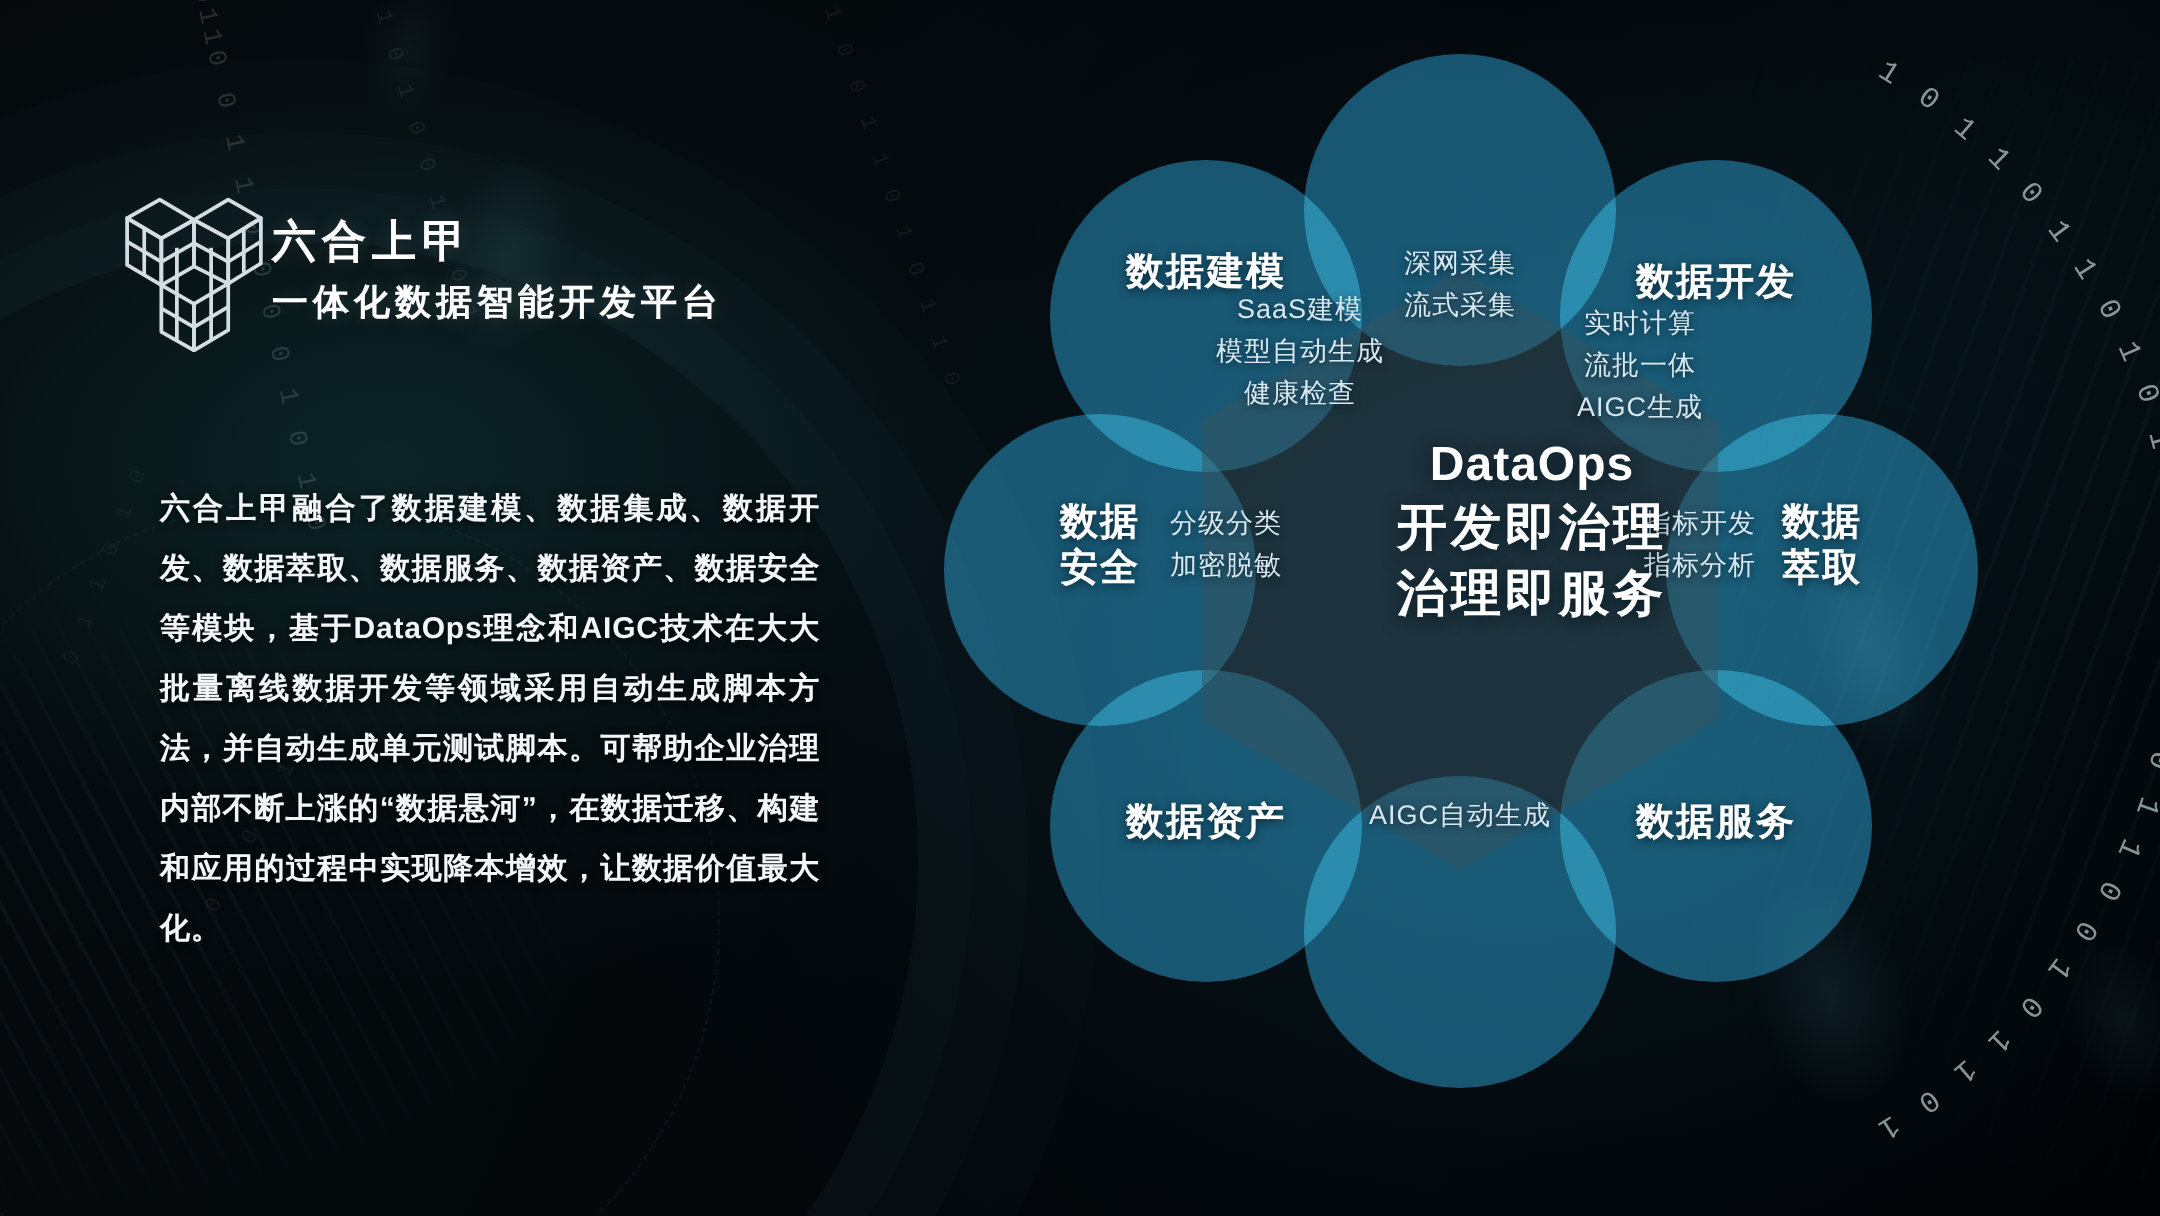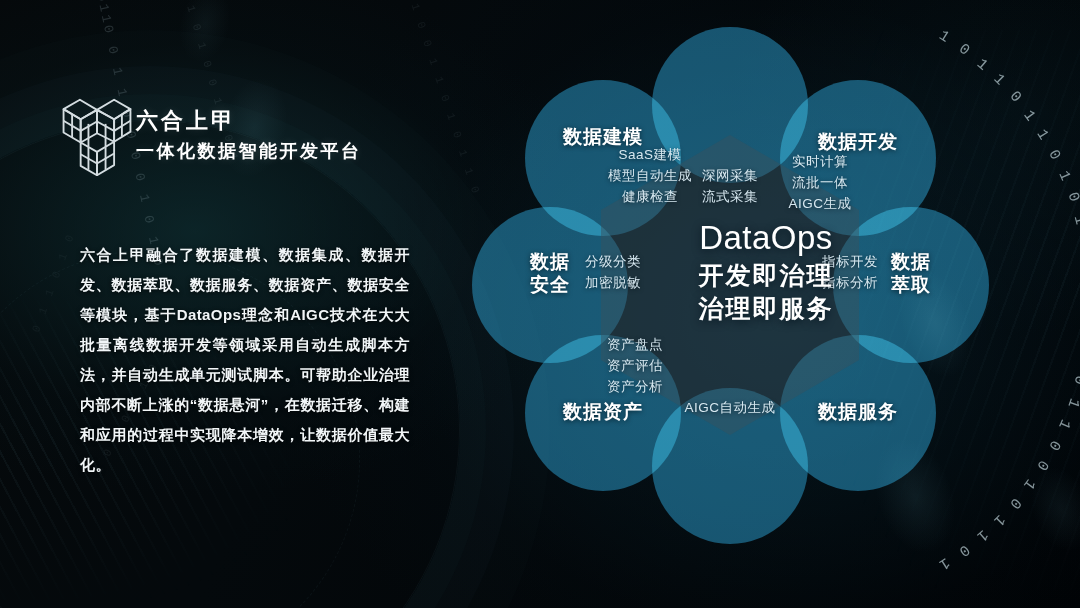--- a/index.html
+++ b/index.html
@@ -142,21 +142,21 @@
     position:absolute; color:#d7e8f0; font-weight:400; font-size:13.5px;
     text-align:center; line-height:1.55; white-space:pre-line;
     letter-spacing:.5px; text-shadow:0 1px 4px rgba(0,18,28,.7);
   }
 
   .center-title {
     position:absolute; left:176px; top:218px; width:280px;
     text-align:center; color:#ffffff;
     text-shadow:0 2px 9px rgba(0,15,25,.8);
   }
-  .center-title .ct-en { font-size:33px; font-weight:400; letter-spacing:.5px; line-height:1.24; }
+  .center-title .ct-en { font-size:24px; font-weight:700; letter-spacing:.5px; line-height:1.24; }
   .center-title .ct-cn { font-size:25px; font-weight:700; letter-spacing:2px; line-height:1.32; }
 
   .footer-bar {
     position:absolute; left:110px; top:535px; width:350px; height:38px;
     background:linear-gradient(90deg, rgba(34,82,92,0.12) 0%, rgba(52,112,124,0.55) 22%, rgba(58,122,134,0.62) 50%, rgba(52,112,124,0.55) 78%, rgba(34,82,92,0.12) 100%);
     border-top:1px solid rgba(150,205,218,0.16);
     border-bottom:1px solid rgba(150,205,218,0.10);
     display:flex; align-items:center; justify-content:center;
   }
   .footer-bar span {
@@ -269,31 +269,28 @@
 
     <div class="lbl lbl-main" style="left:338px; top:130px; width:140px;">数据开发</div>
     <div class="lbl lbl-main" style="left:406px; top:250px; width:110px;">数据
 萃取</div>
     <div class="lbl lbl-main" style="left:338px; top:400px; width:140px;">数据服务</div>
     <div class="lbl lbl-main" style="left:83px;  top:400px; width:140px;">数据资产</div>
     <div class="lbl lbl-main" style="left:45px;  top:250px; width:110px;">数据
 安全</div>
     <div class="lbl lbl-main" style="left:83px;  top:125px; width:140px;">数据建模</div>
 
-    <div class="sub" style="left:225px; top:122px; width:110px;margin-top:44px;">深网采集
+    <div class="sub" style="left:225px; top:122px; width:110px;">深网采集
 流式采集</div>
     <div class="sub" style="left:345px; top:252px; width:110px;">指标开发
 指标分析</div>
     <div class="sub" style="left:310px; top:152px; width:120px;">实时计算
 流批一体
 AIGC生成</div>
     <div class="sub" style="left:215px; top:398px; width:130px;">AIGC自动生成</div>
-    <div class="sub" style="left:130px; top:335px; width:110px;">资产盘点
-资产评估
-资产分析</div>
     <div class="sub" style="left:108px; top:252px; width:110px;">分级分类
 加密脱敏</div>
     <div class="sub" style="left:135px; top:145px; width:130px;">SaaS建模
 模型自动生成
 健康检查</div>
 
     <div class="center-title">
       <div class="ct-en">DataOps</div>
       <div class="ct-cn">开发即治理</div>
       <div class="ct-cn">治理即服务</div>

